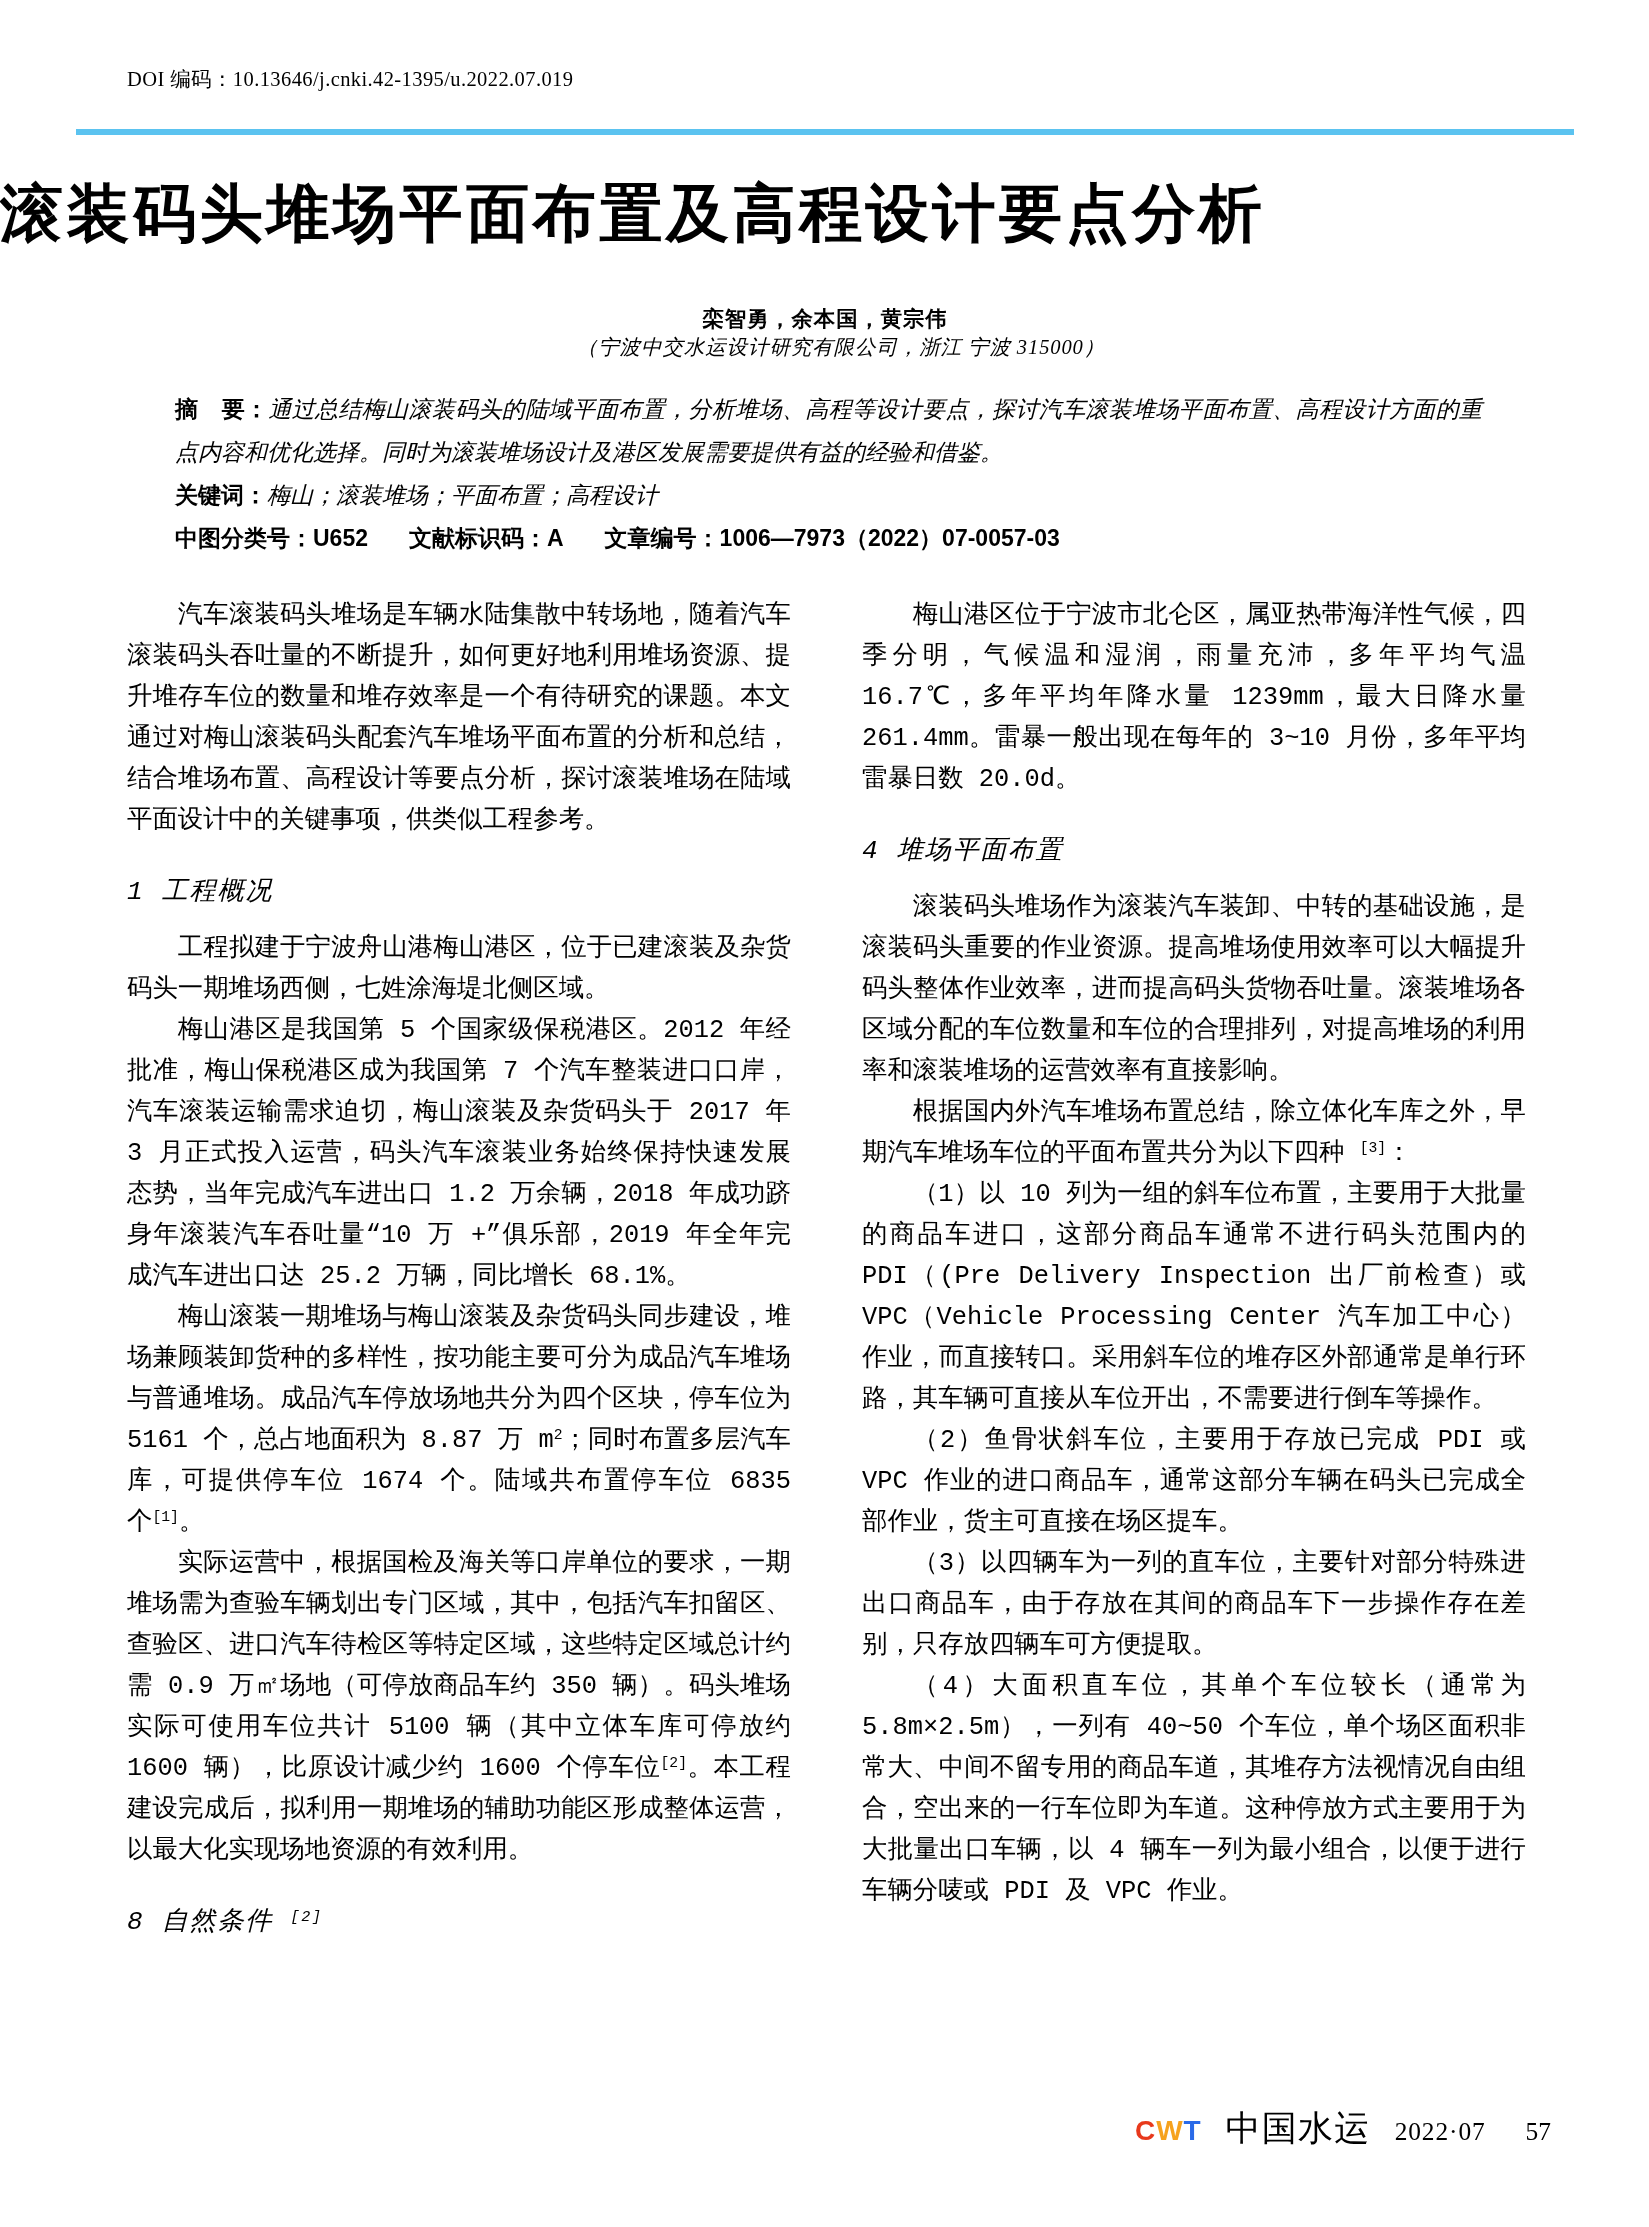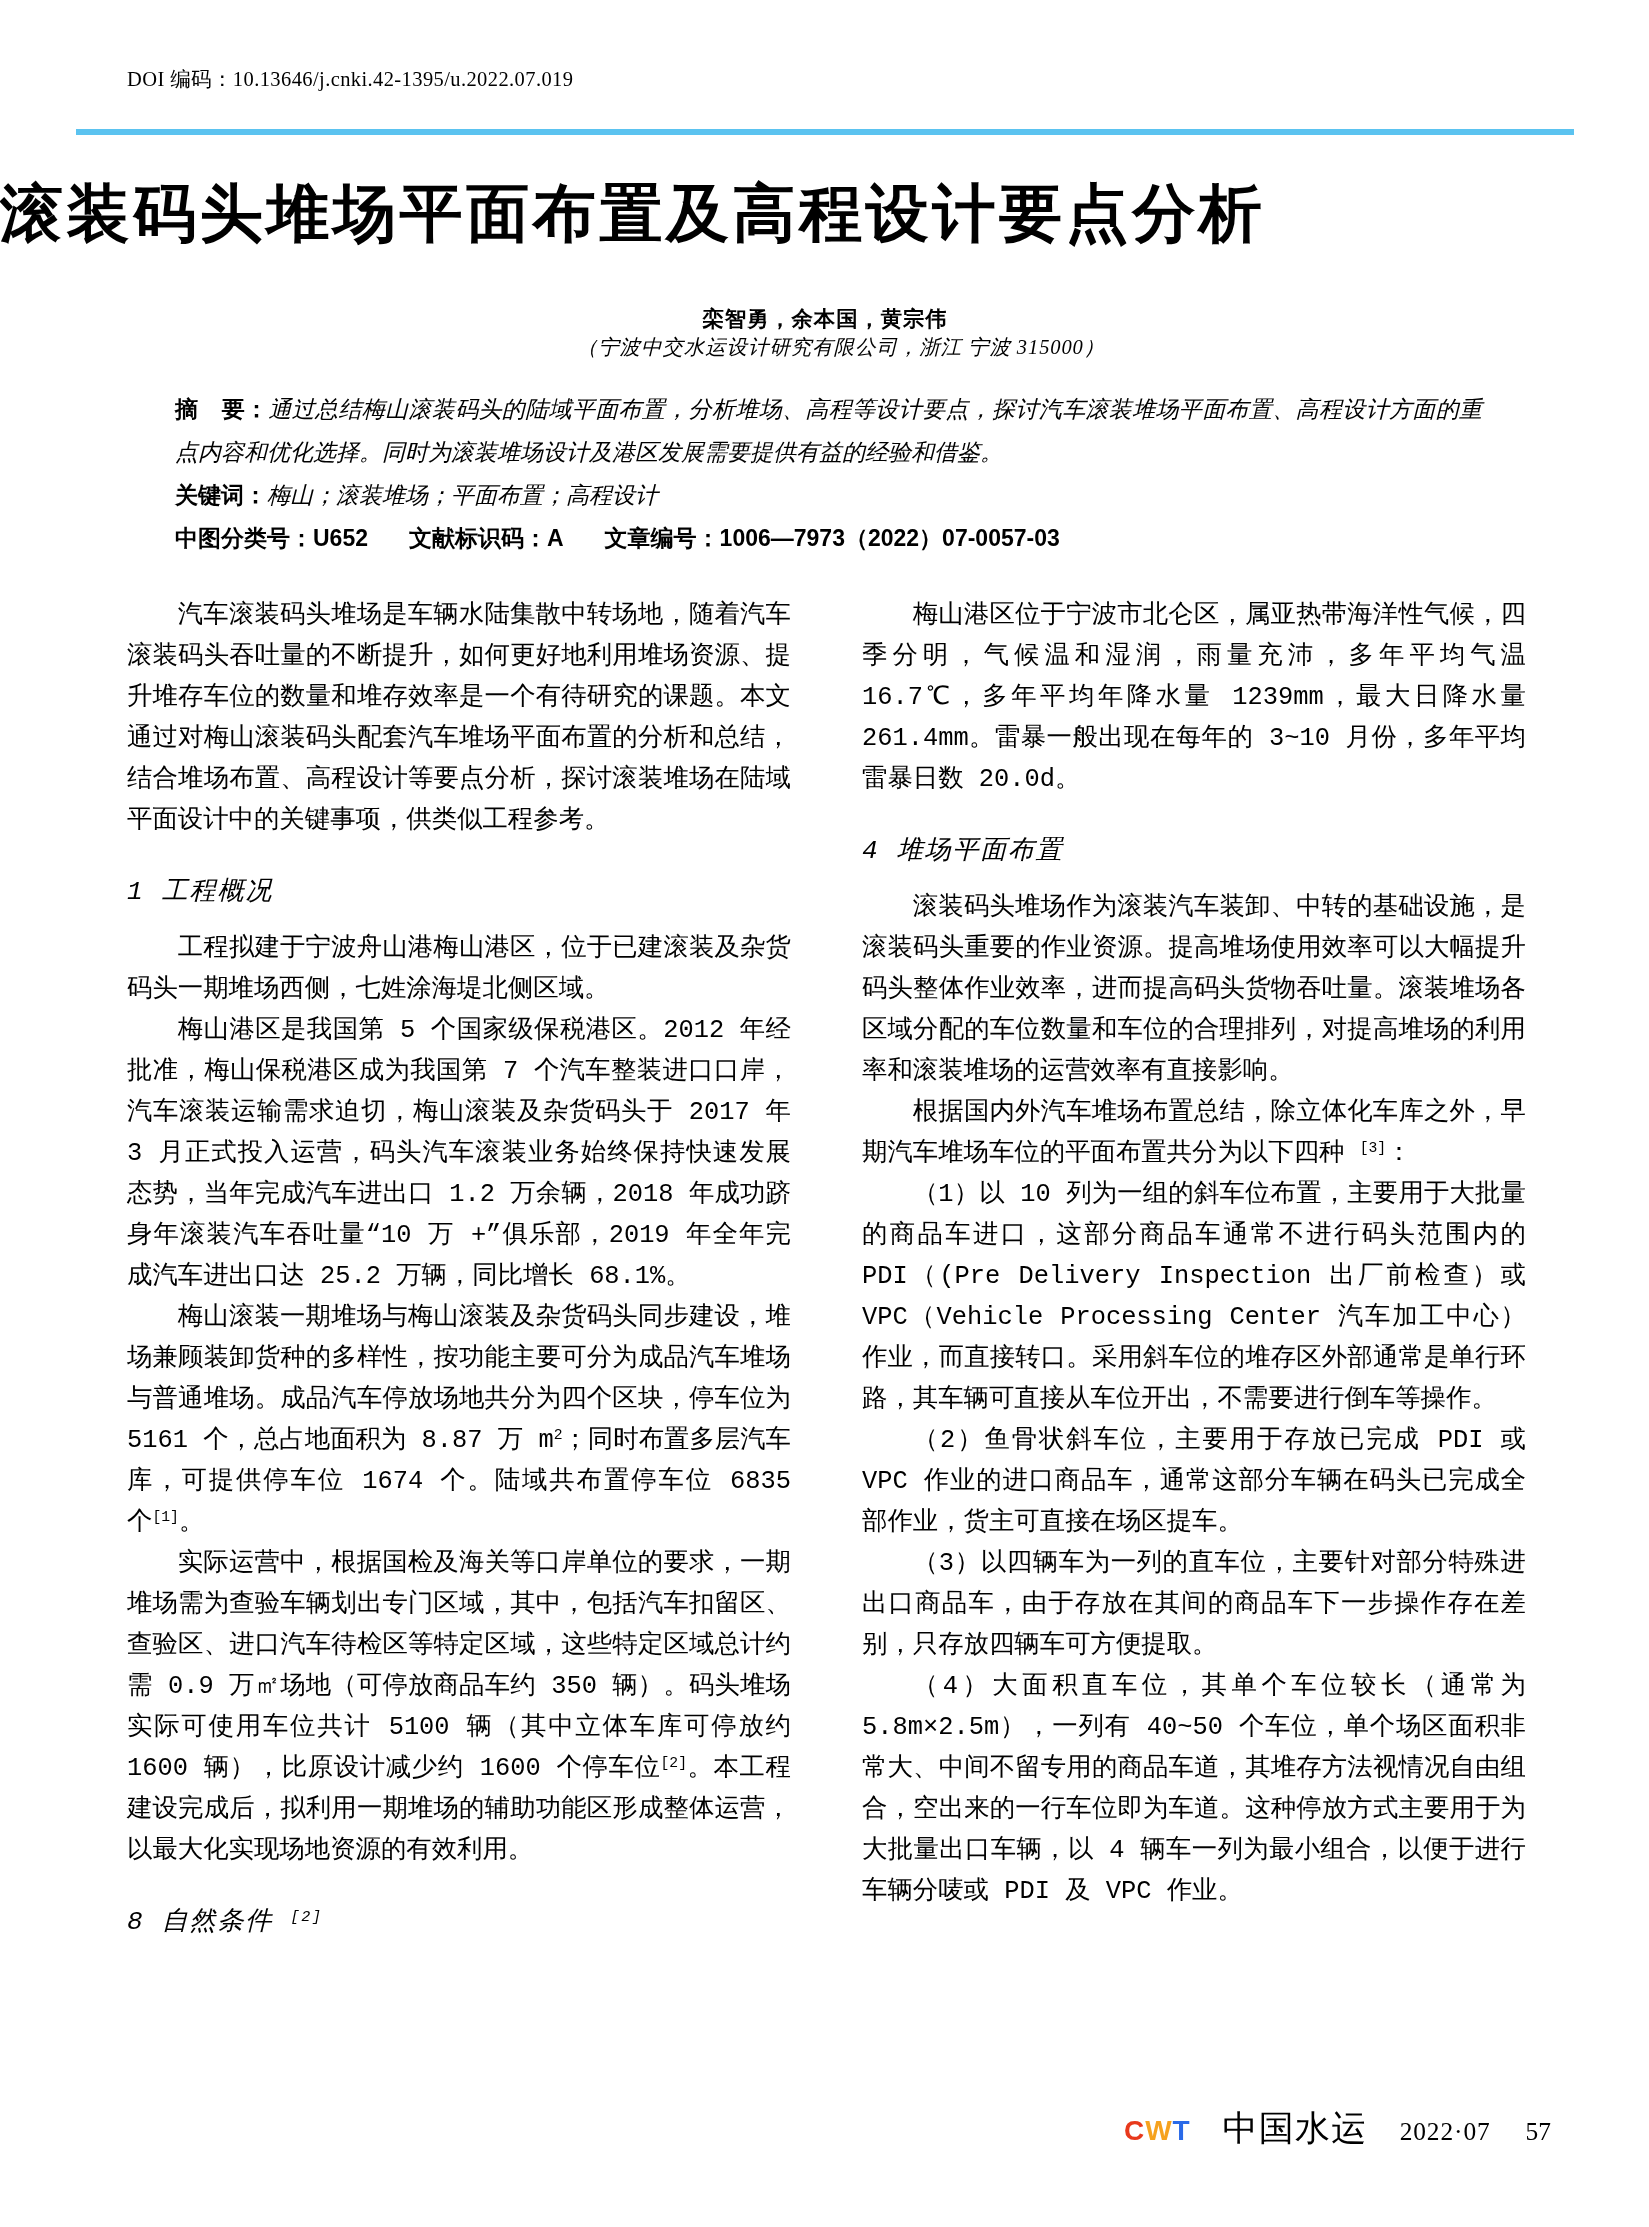--- a/index.html
+++ b/index.html
@@ -61,30 +61,30 @@
     text-align:justify;
   }
   .col p{margin:0;text-indent:2em;}
   .col h2{
     font-size:26px;font-weight:normal;font-style:italic;
     margin:31px 0 15px 0;text-indent:0;letter-spacing:1.8px;
   }
   .sup{font-size:0.58em;line-height:0;position:relative;top:-0.55em;}
   .footer{
     position:absolute;top:2105px;right:99px;
-    display:flex;align-items:baseline;gap:32px;
+    display:flex;align-items:baseline;gap:24px;
     font-size:25.4px;white-space:nowrap;
   }
   .cwt{
     font-family:"Liberation Sans","DejaVu Sans",sans-serif;
     font-weight:bold;font-size:28px;letter-spacing:0.9px;
   }
   .journal-name{font-weight:normal;font-size:35px;letter-spacing:1.3px;}
   .issue{letter-spacing:0.9px;}
-  .pageno{margin-left:3px;}
+  .pageno{margin-left:16px;}
 </style>
 </head>
 <body>
 
 <div class="page">
 
   <div class="doi-line">DOI 编码：10.13646/j.cnki.42-1395/u.2022.07.019</div>
 
   <div class="divider" style="background-color: rgb(91, 195, 240);"></div>
 

